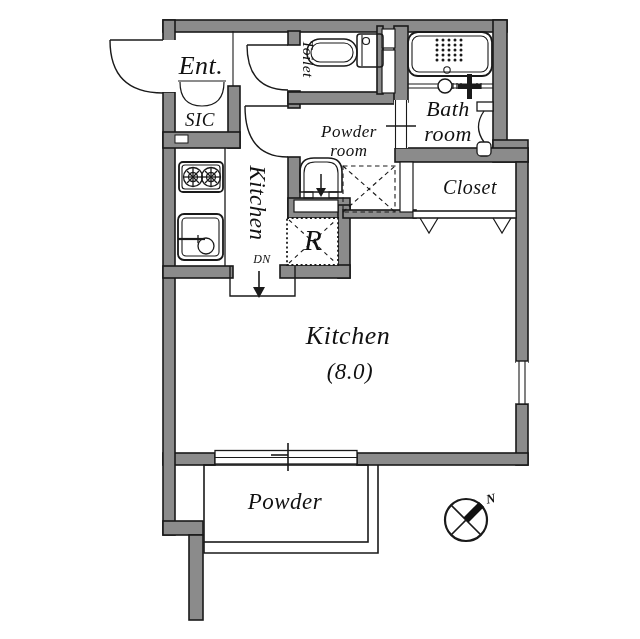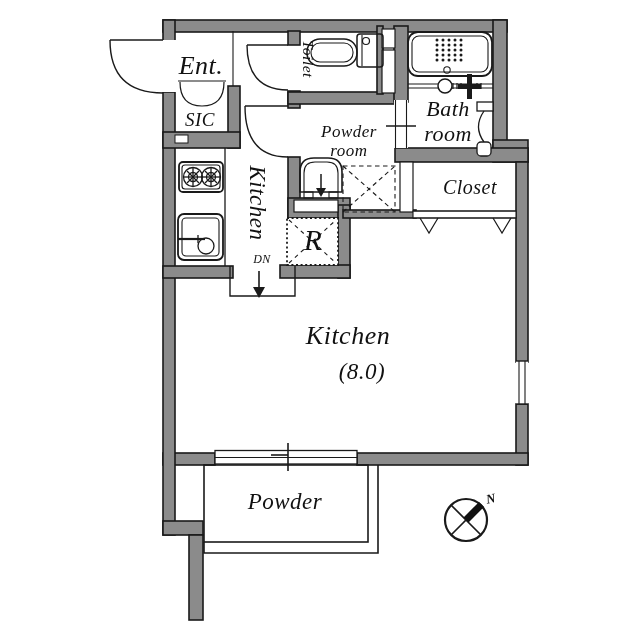--- a/index.html
+++ b/index.html
@@ -254,16 +254,16 @@
   <div class="lbl rot90" style="left:308px;top:59px;font-size:15.5px;">Toilet</div>
   <div class="lbl" style="left:349px;top:141px;font-size:17px;text-align:center;">Powder
 room</div>
   <div class="lbl" style="left:448px;top:122px;font-size:22px;">Bath
 room</div>
   <div class="lbl" style="left:470px;top:187px;font-size:20px;">Closet</div>
   <div class="lbl rot90" style="left:257px;top:203px;font-size:23px;">Kitchen</div>
   <div class="lbl" style="left:262px;top:260px;font-size:12px;">DN</div>
   <div class="lbl" style="left:313px;top:240px;font-size:29px;">R</div>
   <div class="lbl" style="left:348px;top:336px;font-size:26px;">Kitchen</div>
-  <div class="lbl" style="left:350px;top:372px;font-size:23px;margin-left:12px;">(8.0)</div>
+  <div class="lbl" style="left:350px;top:372px;font-size:23px;">(8.0)</div>
   <div class="lbl" style="left:285px;top:502px;font-size:23px;">Powder</div>
   <div class="lbl rotN" style="left:491px;top:499px;font-size:13px;font-weight:bold;">N</div>
 </div>
 
 </body></html>

